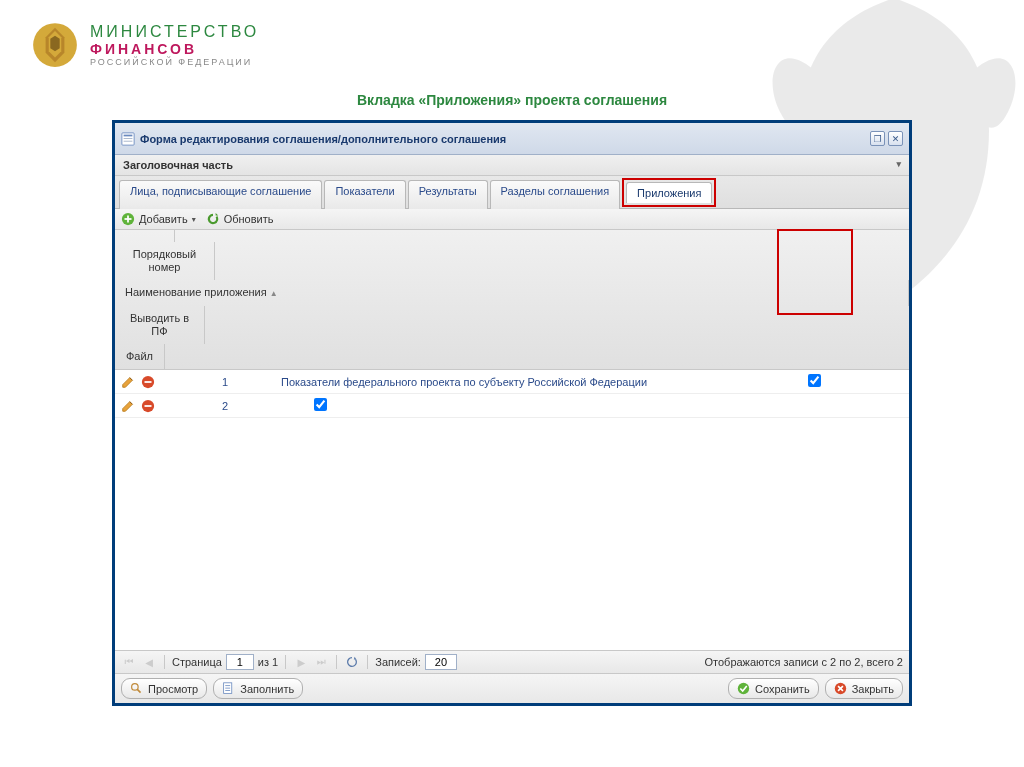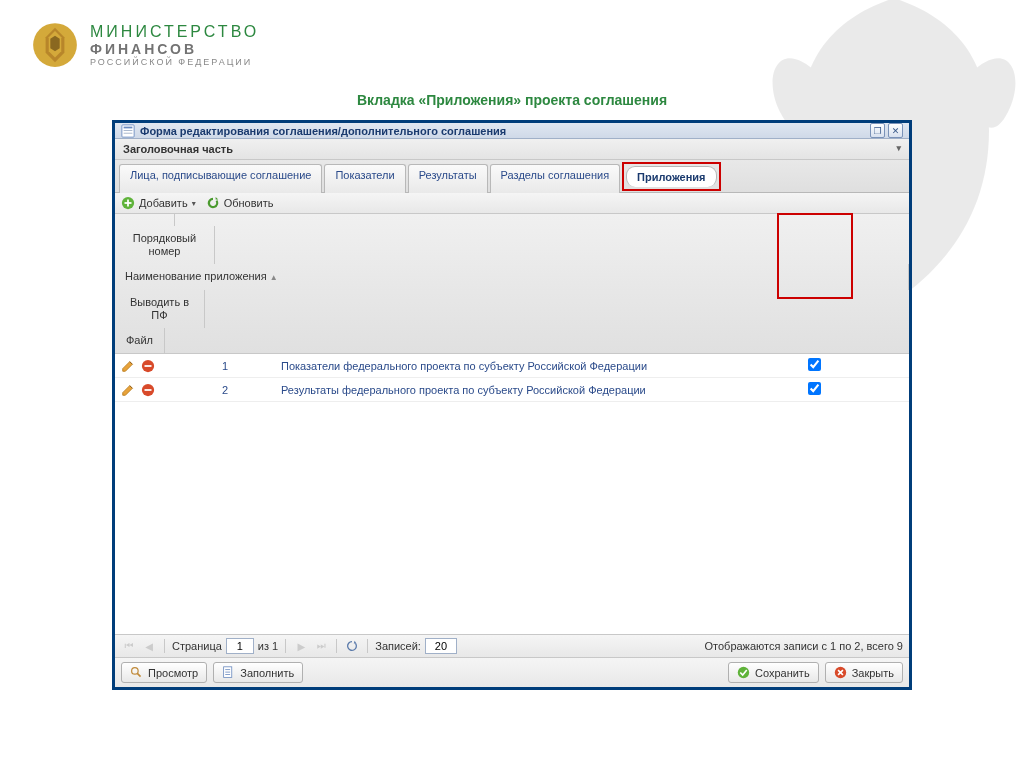--- a/index.html
+++ b/index.html
@@ -3,44 +3,44 @@
 <meta charset="utf-8">
 <style>
   * { box-sizing: border-box; margin: 0; padding: 0; }
   body { font-family: Arial, sans-serif; font-size: 11px; background: #fff; width: 1024px; height: 767px; position: relative; overflow: hidden; }
   
   
   .brand { position: absolute; top: 20px; left: 30px; display: flex; align-items: center; gap: 10px; }
   .emblem { width: 50px; height: 50px; }
   .brand-text { letter-spacing: 3px; }
   .brand-line1 { color: #2d8840; font-size: 16px; font-weight: normal; }
-  .brand-line2 { color: #737373; font-size: 14px; font-weight: bold; }
+  .brand-line2 { color: #be185d; font-size: 14px; font-weight: bold; }
   .brand-line3 { color: #888; font-size: 9px; letter-spacing: 2px; margin-top: 0; }
 
   
   .watermark { position: absolute; top: -40px; right: -60px; width: 380px; height: 380px; opacity: 0.08; z-index: 0; }
 
   
   .slide-title { position: absolute; top: 92px; left: 0; right: 0; text-align: center; color: #2d8840; font-size: 14px; font-weight: bold; }
 
   
   .panel-wrap { position: absolute; top: 120px; left: 112px; width: 800px; border: 3px solid #003d7a; background: #fff; }
   
-  .window-titlebar { background: linear-gradient(#e0e7f1,#cfd9e8); border-bottom: 1px solid #a0b0c8; padding: 0 6px; display: flex; align-items: center; }
+  .window-titlebar { background: linear-gradient(#e0e7f1,#cfd9e8); border-bottom: 1px solid #a0b0c8; padding: 8px 6px; display: flex; align-items: center; }
   .window-titlebar .wicon { width: 14px; height: 14px; margin-right: 5px; }
   .window-titlebar .wtitle { color: #1a3a6e; font-weight: bold; font-size: 11px; flex: 1; }
   .wbtn { width: 15px; height: 15px; border: 1px solid #7a92b8; border-radius: 2px; background: linear-gradient(#fff,#d8e1ef); margin-left: 3px; display: flex; align-items: center; justify-content: center; font-size: 9px; color: #3a5a8a; cursor: pointer; }
   
   .section-hdr { background: linear-gradient(#f0f0f0,#e4e4e4); border-bottom: 1px solid #c8c8c8; padding: 4px 8px; color: #333; font-weight: bold; font-size: 11px; }
   .section-hdr .chev { float: right; font-size: 9px; color: #666; }
 
   
   .tabs { display: flex; gap: 2px; padding: 3px 4px 0 4px; background: linear-gradient(#e8e8e8,#dfdfdf); border-bottom: 1px solid #b8b8b8; }
   .tab { border: 1px solid #b8b8b8; border-bottom: none; background: linear-gradient(#fafafa,#e9e9e9); padding: 4px 10px; font-size: 11px; color: #2a4a8a; border-radius: 3px 3px 0 0; cursor: pointer; position: relative; top: 1px; }
-  .tab.active { background: #fff; font-weight: bold; color: #1a3a6e; border-radius: 9px; }
+  .tab.active { background: #fff; font-weight: normal; color: #1a3a6e; }
   .highlight-red { display: inline-block; padding: 2px; border: 2px solid #c00; position: relative; top: -1px; }
   .highlight-red .tab { top: 0; }
 
   
   .toolbar { background: linear-gradient(#f5f5f5,#e8e8e8); border-bottom: 1px solid #c8c8c8; padding: 3px 6px; display: flex; align-items: center; gap: 10px; }
   .tbtn { display: flex; align-items: center; gap: 4px; color: #333; font-size: 11px; cursor: pointer; }
   .ic-add { width: 14px; height: 14px; }
   .ic-refresh { width: 14px; height: 14px; }
   .drop-arrow { font-size: 8px; color: #555; }
 
@@ -72,21 +72,21 @@
   
   .pager { background: linear-gradient(#f5f5f5,#e8e8e8); border-top: 1px solid #c8c8c8; padding: 3px 6px; display: flex; align-items: center; gap: 4px; font-size: 11px; color: #333; }
   .pgbtn { width: 16px; height: 16px; display: flex; align-items: center; justify-content: center; font-size: 10px; color: #888; cursor: pointer; }
   .pgbtn.disabled { color: #ccc; cursor: default; }
   .pginput { width: 28px; text-align: center; border: 1px solid #a0b0c8; font-size: 11px; height: 16px; }
   .pager .sep { width: 1px; height: 14px; background: #c8c8c8; margin: 0 3px; }
   .pager .spacer { flex: 1; }
 
   
   .bottombar { background: linear-gradient(#f5f5f5,#e8e8e8); border-top: 1px solid #c8c8c8; padding: 4px 6px; display: flex; align-items: center; gap: 6px; }
-  .bbtn { border: 1px solid #b0b0b0; border-radius: 3px; background: linear-gradient(#fff,#e8e8e8); padding: 3px 8px; display: flex; align-items: center; gap: 5px; font-size: 11px; color: #333; cursor: pointer; }
+  .bbtn { border: 1px solid #b0b0b0; border-radius: 9px; background: linear-gradient(#fff,#e8e8e8); padding: 3px 8px; display: flex; align-items: center; gap: 5px; font-size: 11px; color: #333; cursor: pointer; }
   .bottombar .spacer { flex: 1; }
   .bic { width: 13px; height: 13px; }
 </style>
 </head>
 <body>
 
 <div class="brand">
   <svg class="emblem" viewBox="0 0 64 64">
     <circle cx="32" cy="32" r="28" fill="#d4a93a"></circle>
     <path d="M32 10 L20 22 L20 42 L32 54 L44 42 L44 22 Z" fill="#b8862a"></path>
@@ -189,21 +189,20 @@
         <svg class="pencil" viewBox="0 0 16 16">
               <path d="M2 11 L10 3 L13 6 L5 14 L2 14 Z" fill="#e8a23a" stroke="#b87a1a"></path>
               <path d="M10 3 L13 6" stroke="#8a5a1a"></path>
             </svg>
         <svg class="del" viewBox="0 0 16 16">
               <circle cx="8" cy="8" r="7" fill="#d84a2a"></circle>
               <rect x="4" y="7" width="8" height="2" fill="#fff"></rect>
             </svg>
       </div>
       <div class="gc col-num">2</div>
-      <div class="gc col-name">Результаты федерального проекта по субъекту Российской Федерации</div>
       <div class="gc col-pf"><input type="checkbox" class="cbx" checked="" style=""></div>
       <div class="gc col-file"></div>
     </div>
   </div>
   <div class="pf-box"></div>
   </div>
 
   <div class="pager">
     <div class="pgbtn disabled">⏮</div>
     <div class="pgbtn disabled">◀</div>
@@ -218,21 +217,21 @@
     <div class="pgbtn">
       <svg width="14" height="14" viewBox="0 0 16 16">
           <path d="M8 3 a5 5 0 1 0 4 2" fill="none" stroke="#5a7aaa" stroke-width="1.5"></path>
           <path d="M11 2 L13 5 L10 5 Z" fill="#5a7aaa"></path>
         </svg>
     </div>
     <div class="sep"></div>
     <span>Записей:</span>
     <input class="pginput" style="width: 32px;" value="20">
     <div class="spacer"></div>
-    <span>Отображаются записи с 1 по 2, всего 9</span>
+    <span>Отображаются записи с 2 по 2, всего 2</span>
   </div>
 
   <div class="bottombar">
     <div class="bbtn">
       <svg class="bic" viewBox="0 0 16 16">
           <circle cx="6" cy="6" r="4" fill="none" stroke="#c08a3a" stroke-width="1.5"></circle>
           <line x1="9" y1="9" x2="13" y2="13" stroke="#c08a3a" stroke-width="2"></line>
         </svg>
       <span>Просмотр</span>
     </div>

